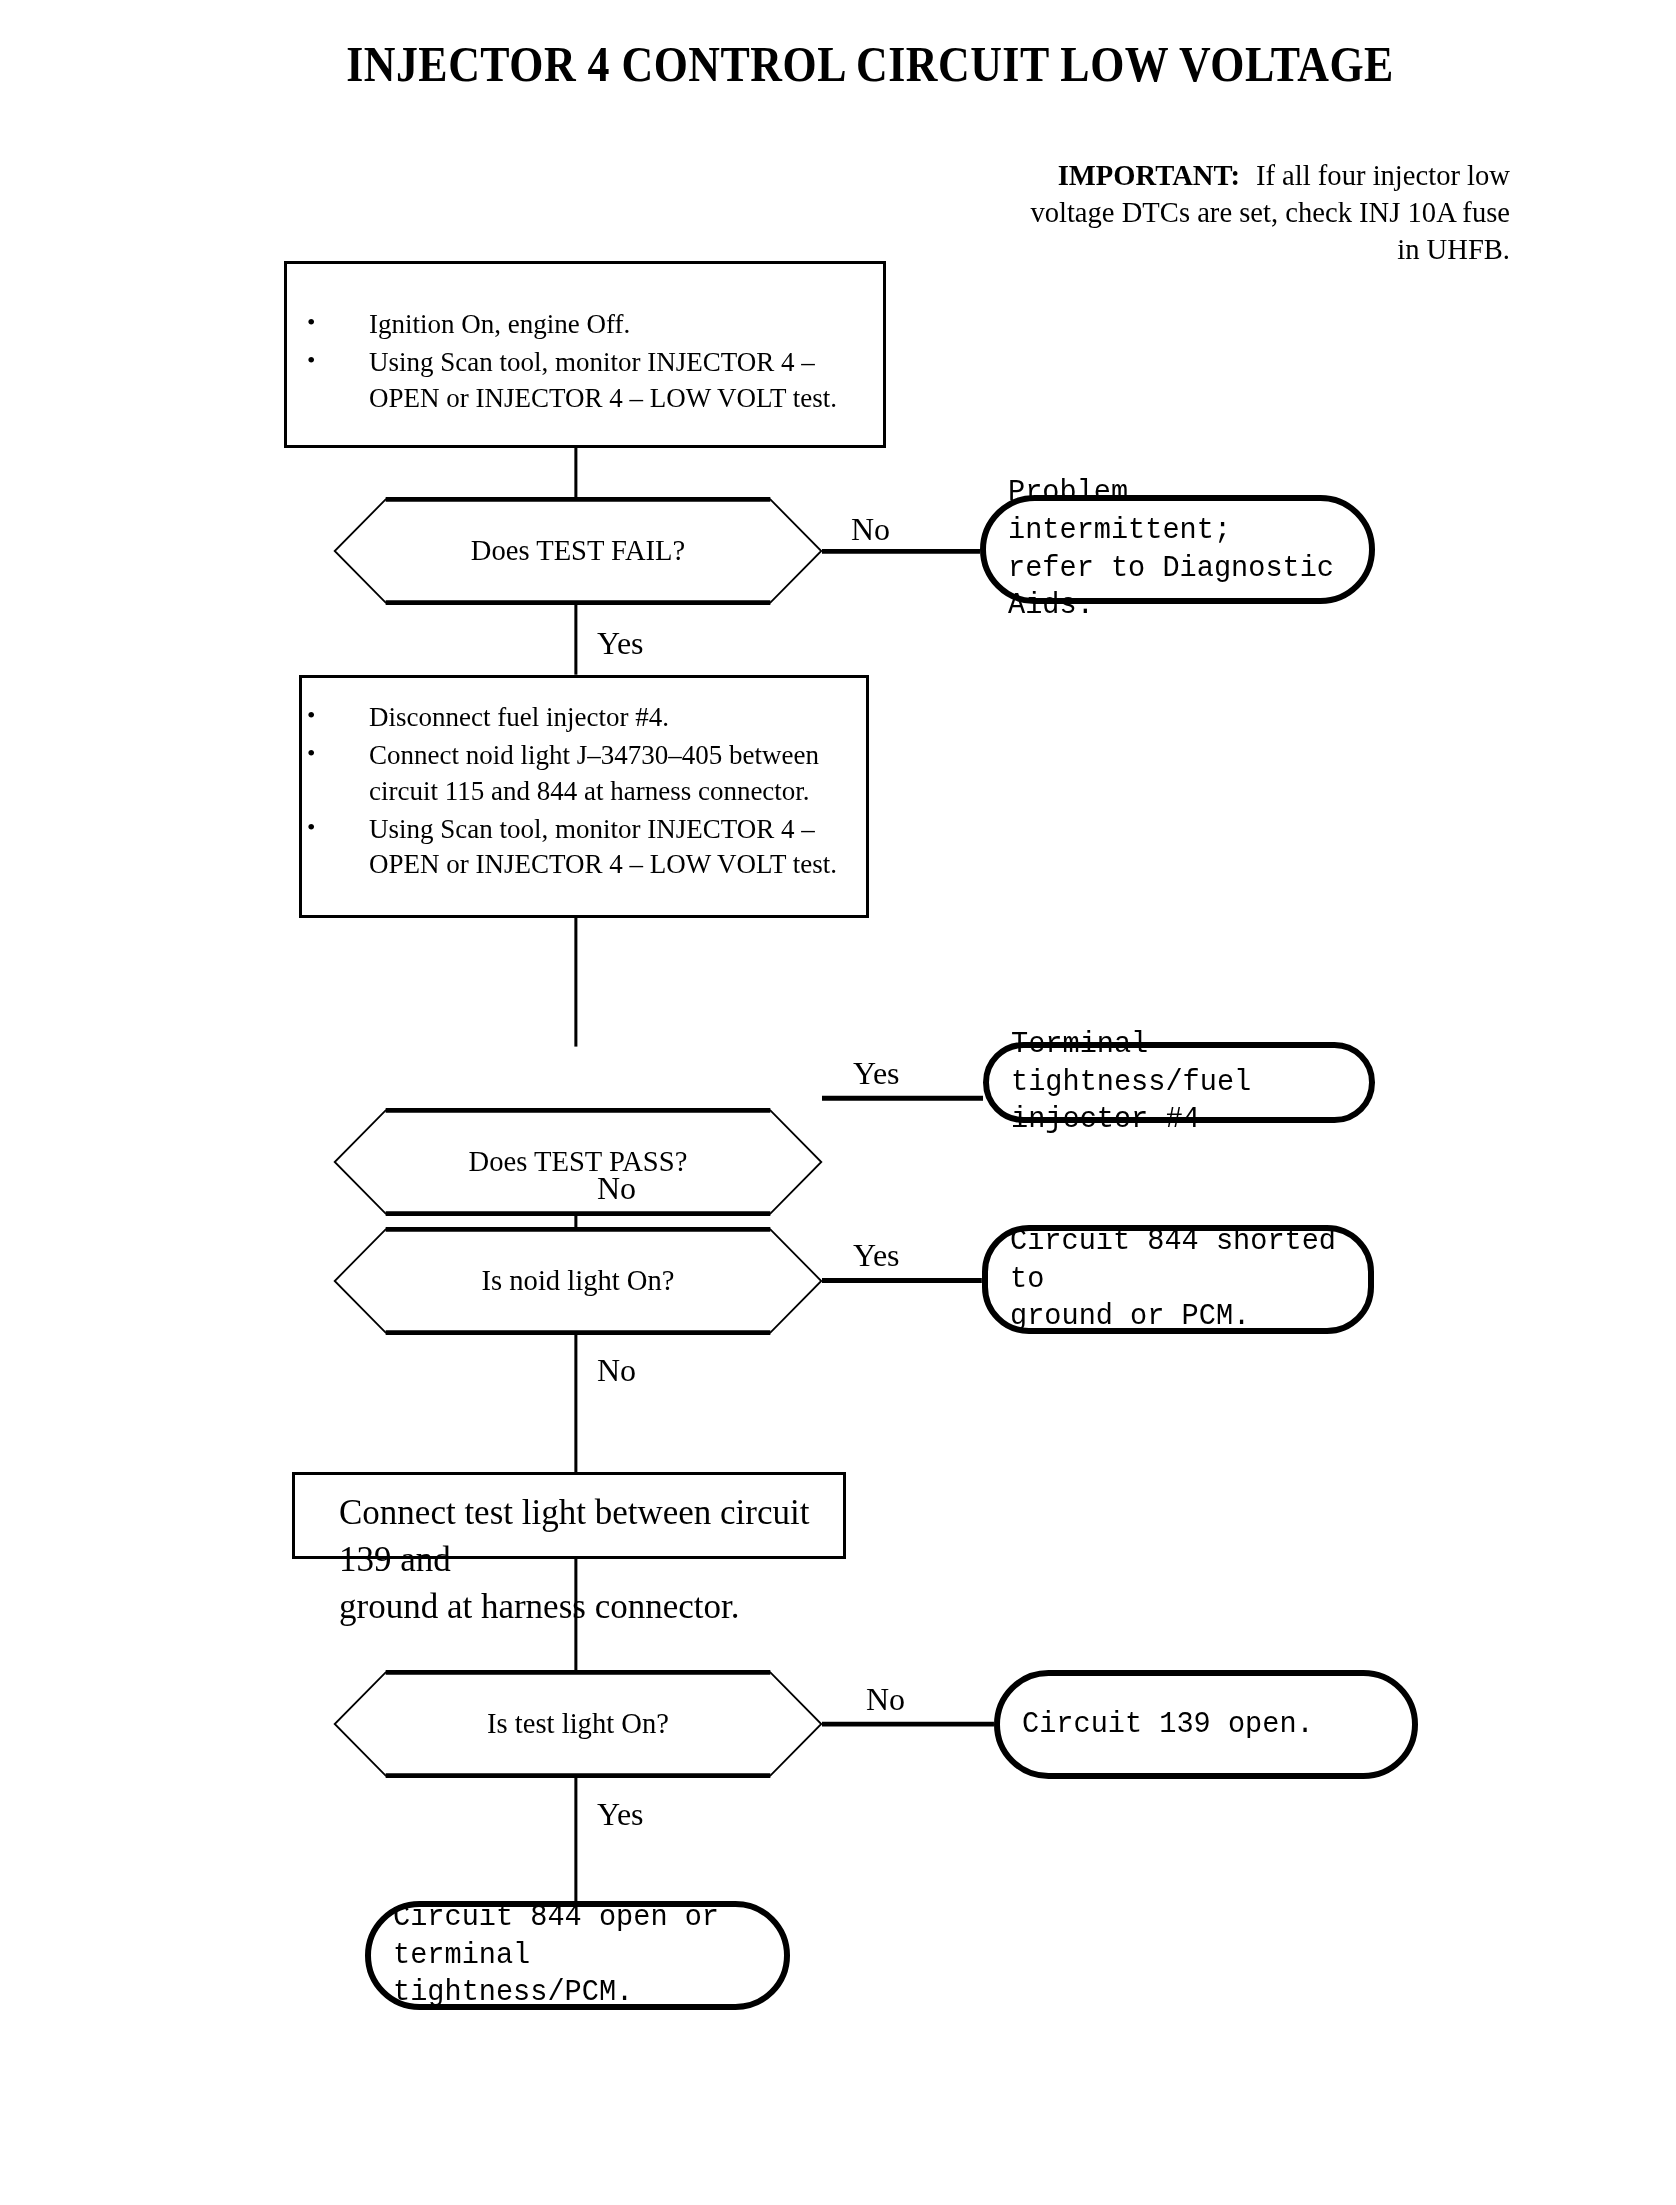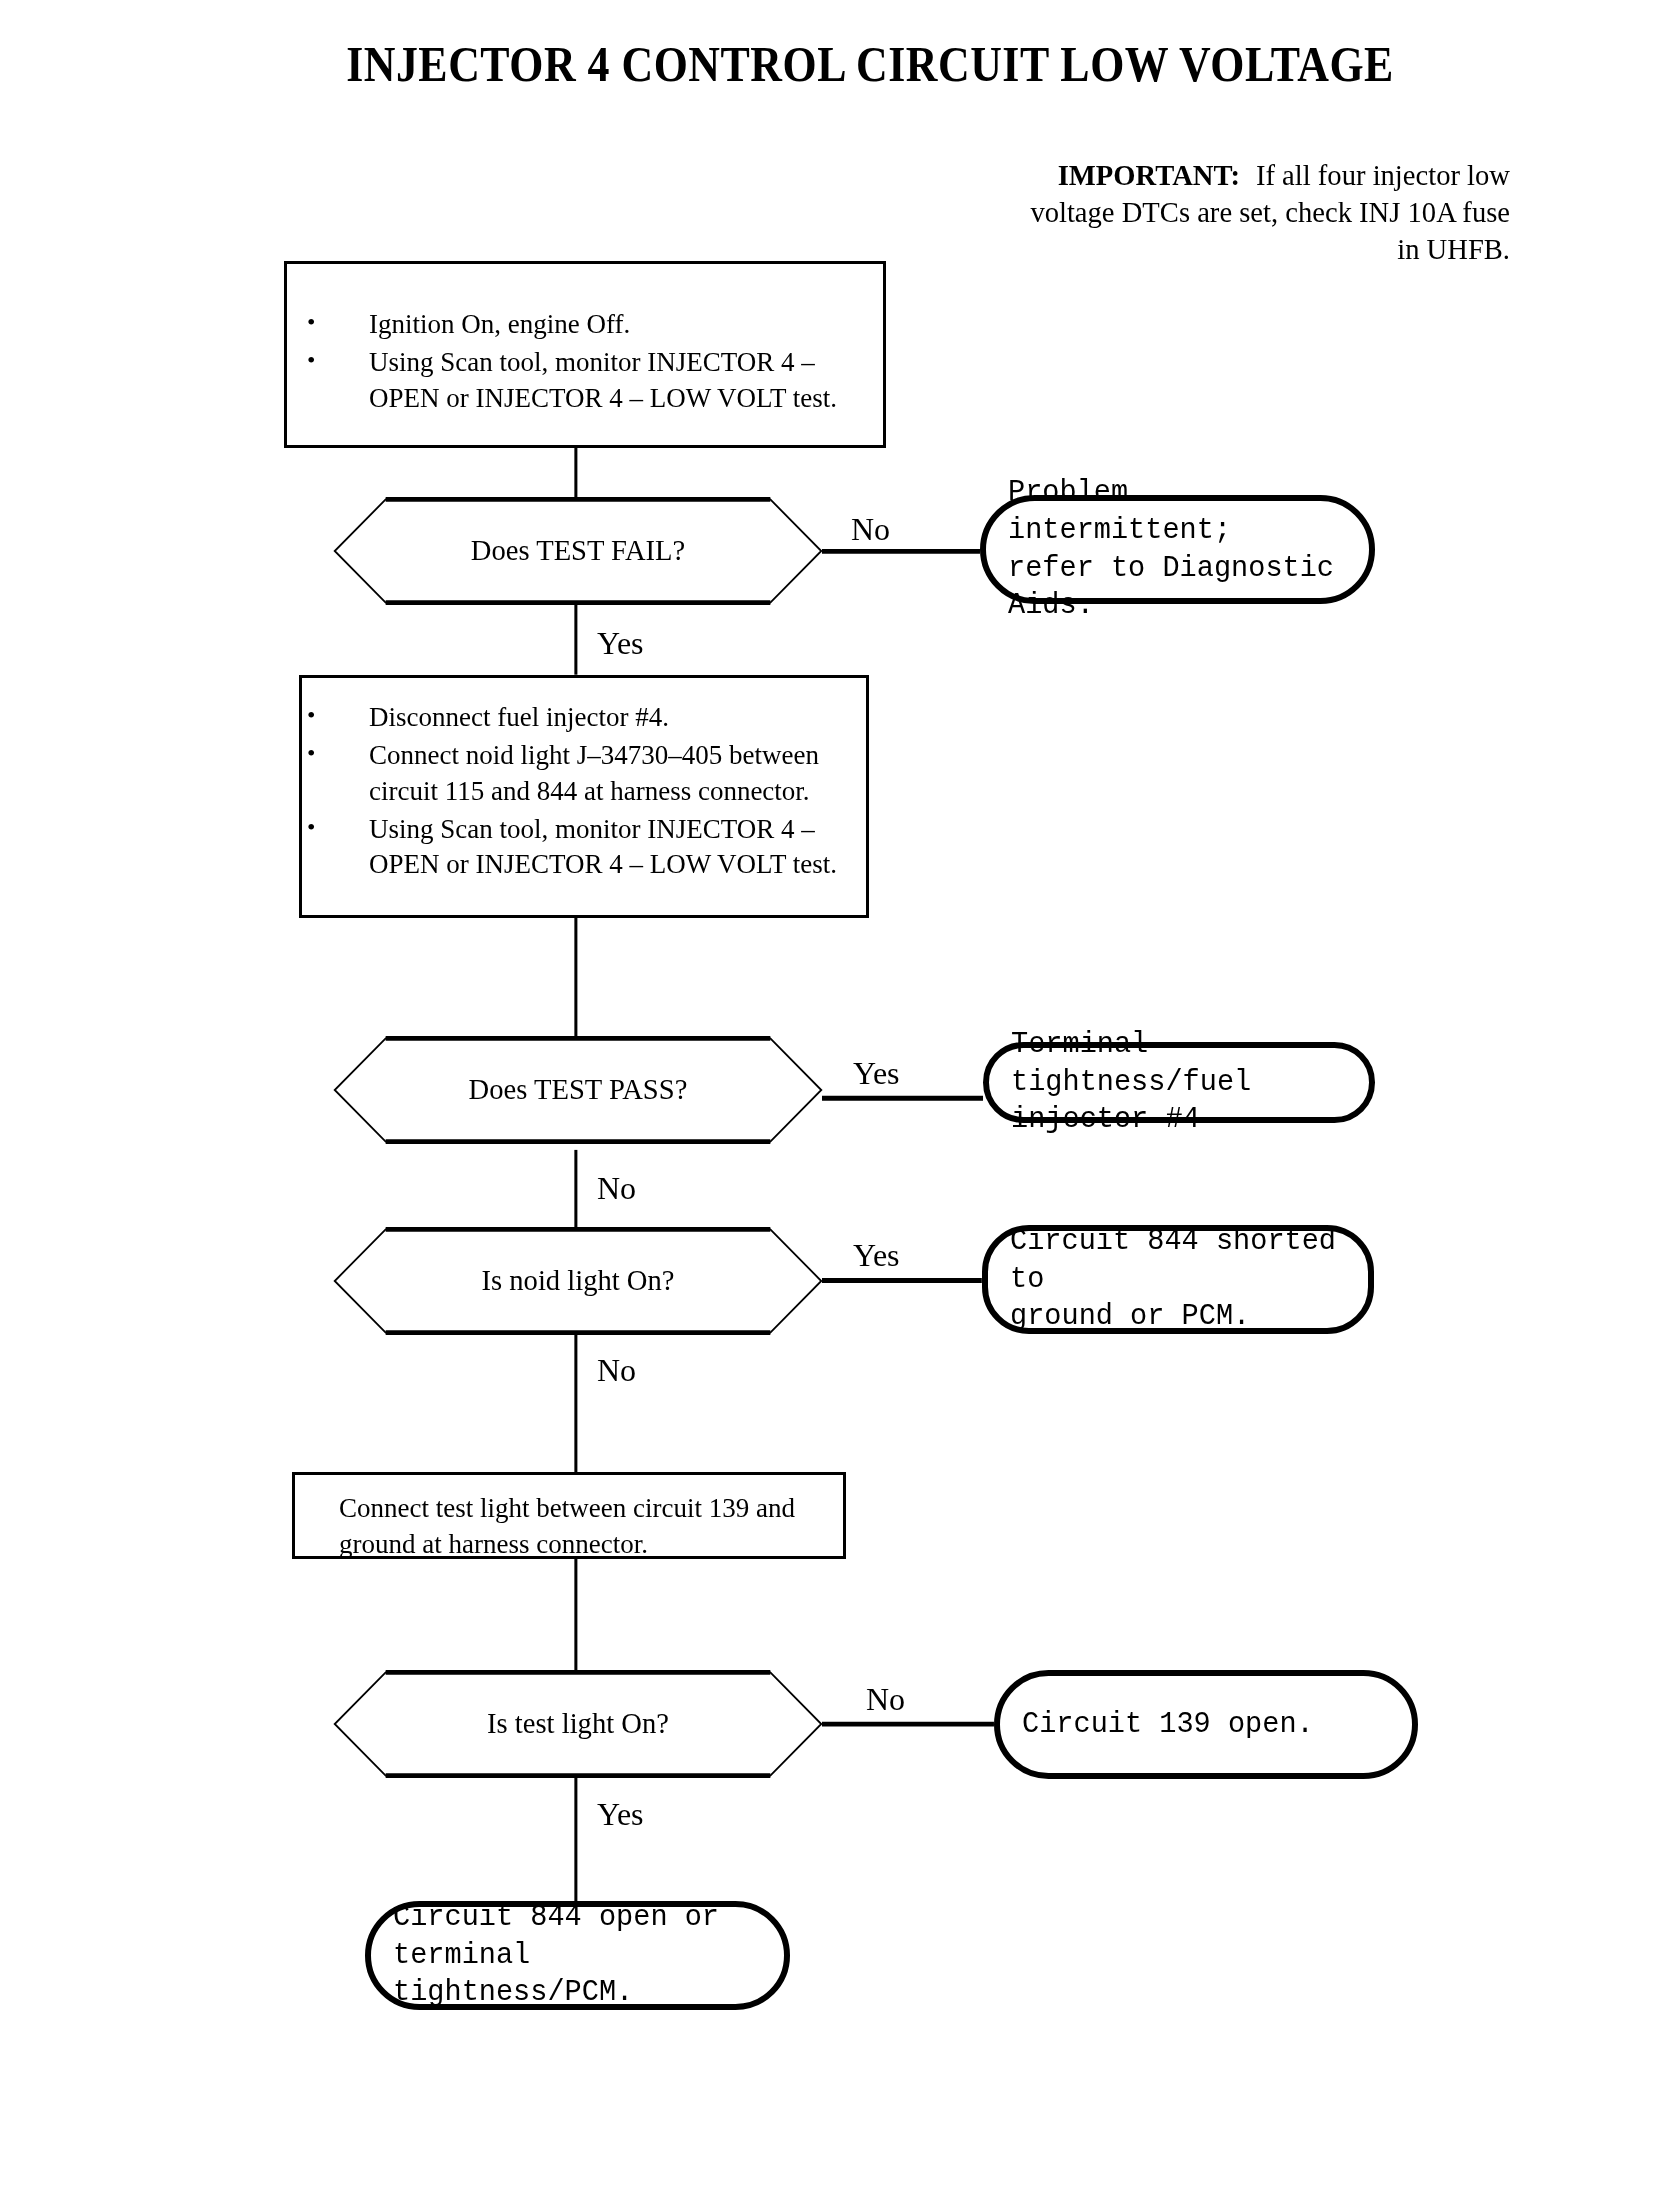--- a/index.html
+++ b/index.html
@@ -52,21 +52,21 @@
   .prow{display:flex;align-items:flex-start;margin-bottom:2.4px;}
   .pbul{
     width:16px;flex:0 0 16px;
     font-size:24px;line-height:1.32;
     text-align:left;
   }
   .pgap{flex:0 0 46px;}
   .ptext{flex:1 1 auto;}
   .plain{
     position:absolute;
-    font-size:27px;line-height:1.34;
+    font-size:35px;line-height:1.34;
   }
 
   
   .hex{position:absolute;}
   .hex svg{display:block;}
   .hexlabel{
     position:absolute;left:0;top:0;width:100%;height:100%;
     display:flex;align-items:center;justify-content:center;
     font-size:28.6px;
     text-align:center;
@@ -178,21 +178,21 @@
       <div class="pgap"></div>
       <div class="ptext">Connect noid light J–34730–405 between circuit 115 and 844 at harness connector.</div>
     </div>
     <div class="prow">
       <div class="pbul">•</div>
       <div class="pgap"></div>
       <div class="ptext">Using Scan tool, monitor INJECTOR 4 – OPEN or INJECTOR 4 – LOW VOLT test.</div>
     </div>
   </div>
 
-  <div class="hex" style="left:300px;top:1036px;width:492px;height:108px;text-decoration:underline;">
+  <div class="hex" style="left:300px;top:1108px;width:492px;height:108px;text-decoration:underline;">
     <svg width="492" height="108" viewBox="0 0 810 178">
       <polygon points="88,4 722,4 806,89 722,174 88,174 4,89" fill="#fff" stroke="#000" stroke-width="3"></polygon>
       <line x1="88" y1="4" x2="722" y2="4" stroke="#000" stroke-width="8"></line>
       <line x1="88" y1="174" x2="722" y2="174" stroke="#000" stroke-width="8"></line>
     </svg>
     <div class="hexlabel">Does TEST PASS?</div>
   </div>
   <div class="blabel" style="left:821px;top:1055px;">Yes</div>
   <div class="blabel" style="left:565px;top:1170px;">No</div>
 

